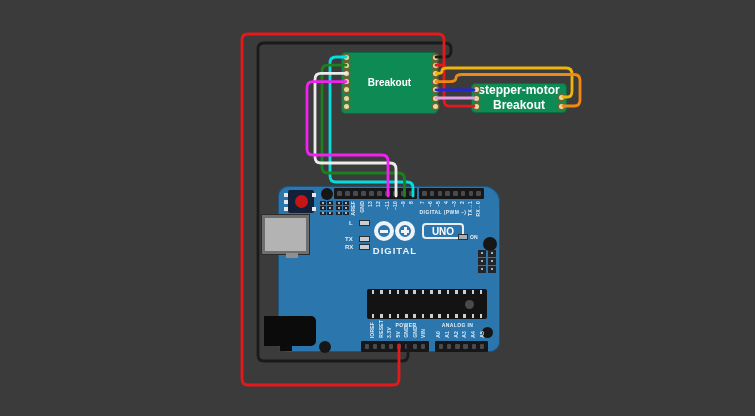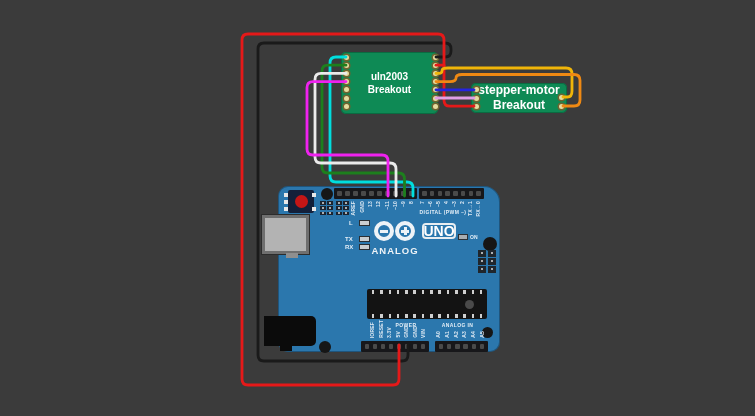--- a/index.html
+++ b/index.html
@@ -40,22 +40,22 @@
           white-space:nowrap;z-index:6;}
   .hlabel{position:absolute;font-size:5px;font-weight:bold;color:#e3eef7;letter-spacing:.4px;
           text-align:center;z-index:6;}
   .led{position:absolute;background:#c9cdd0;border:1px solid #2a2f34;box-sizing:border-box;z-index:6;}
   .led-label{position:absolute;font-size:6px;font-weight:bold;color:#e3eef7;z-index:6;}
   .logo-circle{position:absolute;width:20px;height:20px;border:4px solid #eef3f7;border-radius:50%;
                box-sizing:border-box;z-index:6;}
   .logo-bar{position:absolute;background:#eef3f7;z-index:7;}
   #arduino-text{position:absolute;left:357px;top:245px;width:76px;text-align:center;font-size:9.5px;
                 font-weight:bold;letter-spacing:1px;color:#eef3f7;z-index:6;}
-  #uno-badge{position:absolute;left:422px;top:223px;width:34px;height:16px;border:2px solid #e8edf1;
-             border-radius:4px;color:#fff;font-size:14px;font-weight:bold;display:flex;align-items:center;
+  #uno-badge{position:absolute;left:422px;top:223px;width:42px;height:16px;border:2px solid #e8edf1;
+             border-radius:4px;color:#fff;font-size:10px;font-weight:bold;display:flex;align-items:center;
              justify-content:center;box-sizing:border-box;z-index:6;}
   #on-led{position:absolute;left:458px;top:234px;width:10px;height:6px;background:#a9adb1;
           border:1px solid #2a2f34;box-sizing:border-box;z-index:6;}
   #on-label{position:absolute;left:470px;top:234px;font-size:5px;font-weight:bold;color:#e3eef7;z-index:6;}
   .pad-grid{position:absolute;display:grid;grid-template-columns:repeat(2,1fr);gap:1.5px;z-index:6;}
   .pad-cell{position:relative;width:5.5px;height:3.8px;background:#1c2430;}
   .pad-cell.big{width:8px;height:6.5px;background:#20262c;}
   .pad-cell::after{content:'';position:absolute;width:2px;height:2px;background:#ddd;border-radius:50%;
                    left:50%;top:50%;transform:translate(-50%,-50%);}
   #chip{position:absolute;left:367px;top:289px;width:120px;height:30px;background:#131313;border-radius:2px;z-index:6;}
@@ -164,31 +164,30 @@
   <div class="led-label" style="left:345px;top:236px;">TX</div>
   <div class="led" style="left:359px;top:236px;width:11px;height:6px;"></div>
   <div class="led-label" style="left:345px;top:244px;">RX</div>
   <div class="led" style="left:359px;top:244px;width:11px;height:6px;"></div>
 
   <div class="logo-circle" style="left:374px;top:221px;"></div>
   <div class="logo-circle" style="left:395px;top:221px;"></div>
   <div class="logo-bar" style="left:380px;top:229.5px;width:8px;height:3px;"></div>
   <div class="logo-bar" style="left:401px;top:229.5px;width:8px;height:3px;"></div>
   <div class="logo-bar" style="left:403.5px;top:227px;width:3px;height:8px;"></div>
-  <div id="arduino-text">ANALOG</div>
+  <div id="arduino-text">DIGITAL</div>
   <div id="uno-badge">UNO</div>
   <div id="on-led"></div>
   <div id="on-label">ON</div>
 
   <div id="chip">
     <div id="chip-dot"></div>
   </div>
 
   <div class="bboard" id="uln-board">
-    <div class="bline">uln2003</div>
     <div class="bline">Breakout</div>
   </div>
   <div class="bboard" id="stepper-board">
     <div class="bline">stepper-motor</div>
     <div class="bline">Breakout</div>
   </div>
 
   <svg id="wire-svg">
       <path d="M 408 345 L 408 355 Q 408 361 402 361 L 264 361 Q 258 361 258 355 L 258 49 Q 258 43 264 43 L 445 43 Q 451 43 451 49 L 451 51 Q 451 57 445 57 L 436 57" stroke="#1a1a1a" stroke-width="2.8" fill="none" stroke-linecap="round" stroke-linejoin="round"></path>
       <path d="M 399 345 L 399 379 Q 399 385 393 385 L 248 385 Q 242 385 242 379 L 242 40 Q 242 34 248 34 L 438 34 Q 444 34 444 40 L 444 100.2 Q 444 106.2 450 106.2 L 474 106.2" stroke="#e51919" stroke-width="2.8" fill="none" stroke-linecap="round" stroke-linejoin="round"></path>

